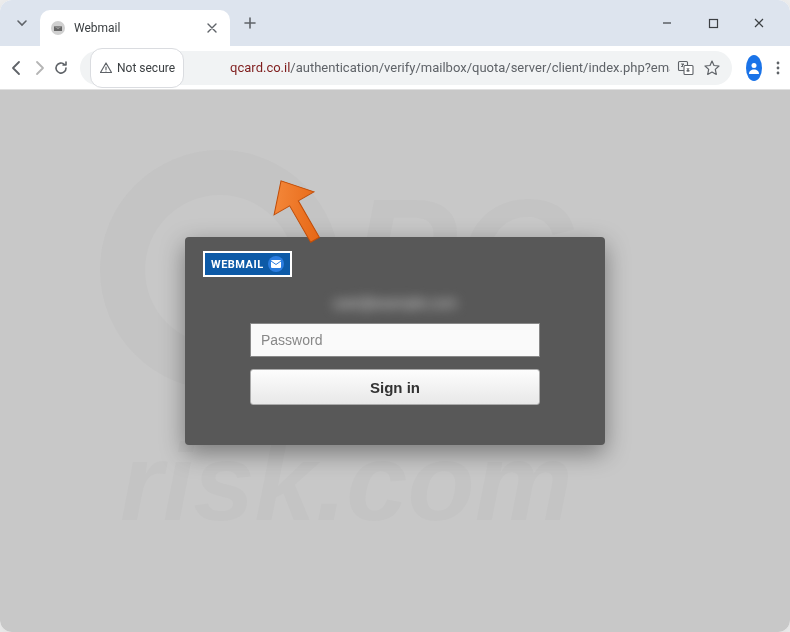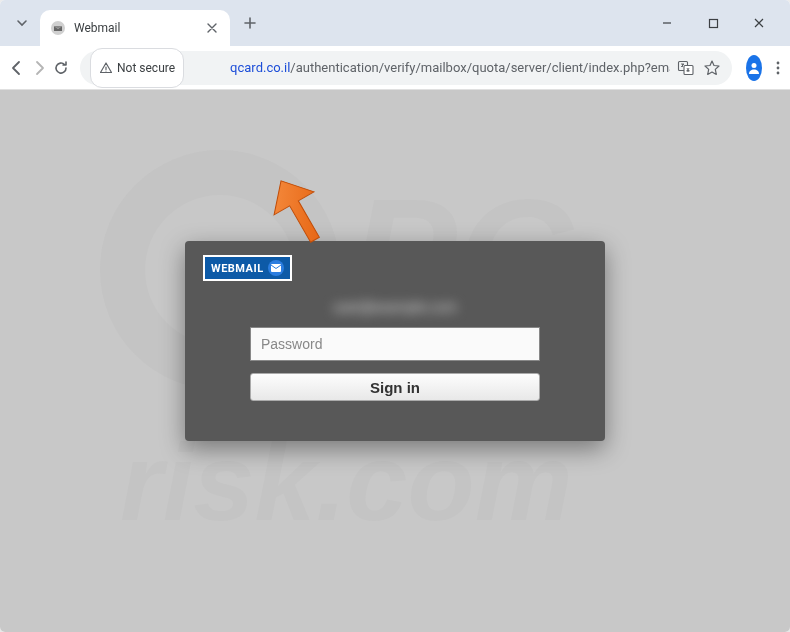--- a/index.html
+++ b/index.html
@@ -8,21 +8,21 @@
       background: #f0f0f0;
       width: 790px;
       height: 632px;
       overflow: hidden;
       position: relative;
     }
     .browser-window {
       width: 790px;
       height: 632px;
       background: #fff;
-      border-radius: 5px;
+      border-radius: 12px;
       box-shadow: 0 4px 20px rgba(0,0,0,0.1);
       overflow: hidden;
       position: relative;
     }
     .titlebar {
       height: 46px;
       background: #dde4ee;
       display: flex;
       align-items: center;
       padding: 0 8px;
@@ -134,21 +134,21 @@
       color: #3c4043;
     }
     .url-text {
       font-size: 13px;
       color: #5f6368;
       flex: 1;
       white-space: nowrap;
       overflow: hidden;
     }
     .url-domain {
-      color: #1d4ed8;
+      color: #7f1d1d;
       margin-left: 40px;
     }
     .addr-icon {
       width: 20px;
       height: 20px;
       display: flex;
       align-items: center;
       justify-content: center;
       cursor: pointer;
       color: #5f6368;
@@ -240,21 +240,21 @@
       height: 34px;
       border: 1px solid #888;
       background: #fafafa;
       padding: 4px 10px;
       font-size: 14px;
       color: #333;
     }
     .password-input::placeholder { color: #888; }
     .signin-btn {
       width: 290px;
-      height: 28px;
+      height: 36px;
       background: linear-gradient(#fdfdfd, #e8e8e8);
       border: 1px solid #aaa;
       border-radius: 3px;
       font-size: 15px;
       font-weight: bold;
       color: #333;
       cursor: pointer;
     }
     .arrow-annotation {
       position: absolute;

